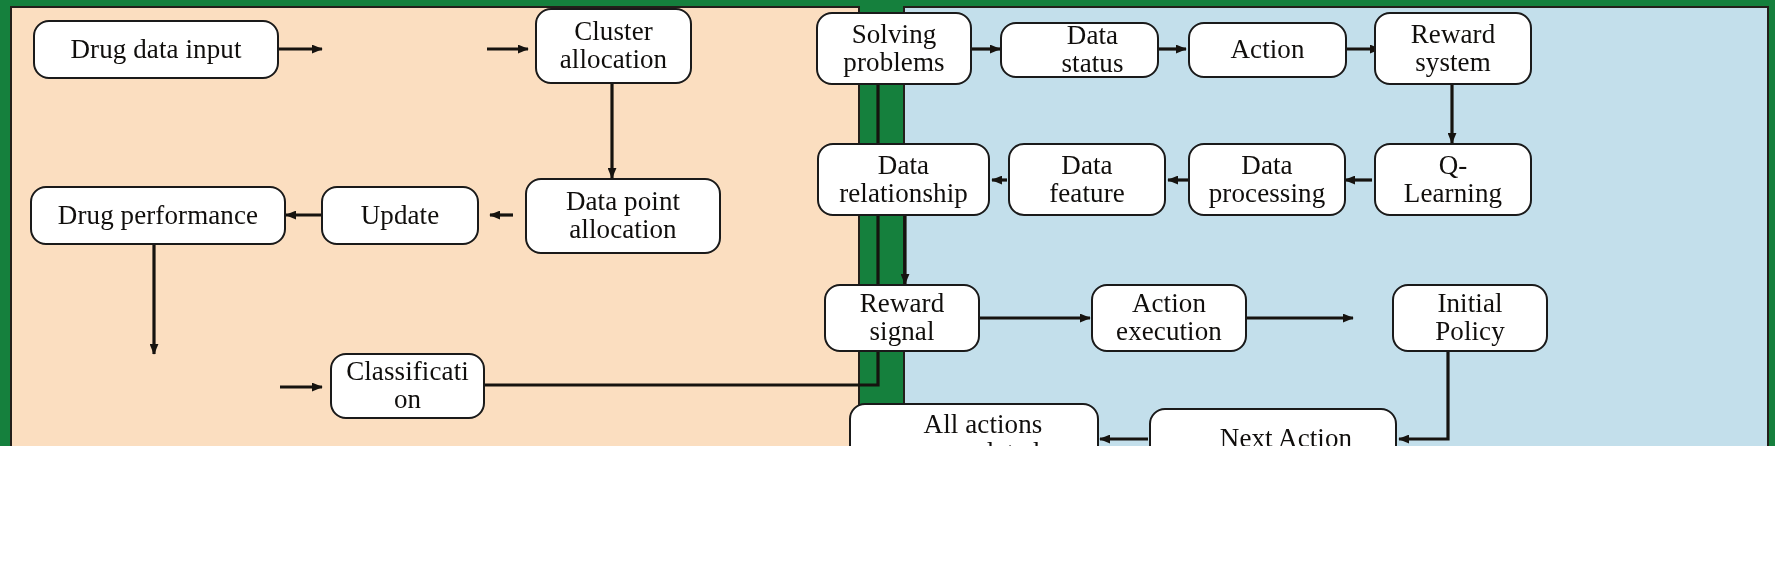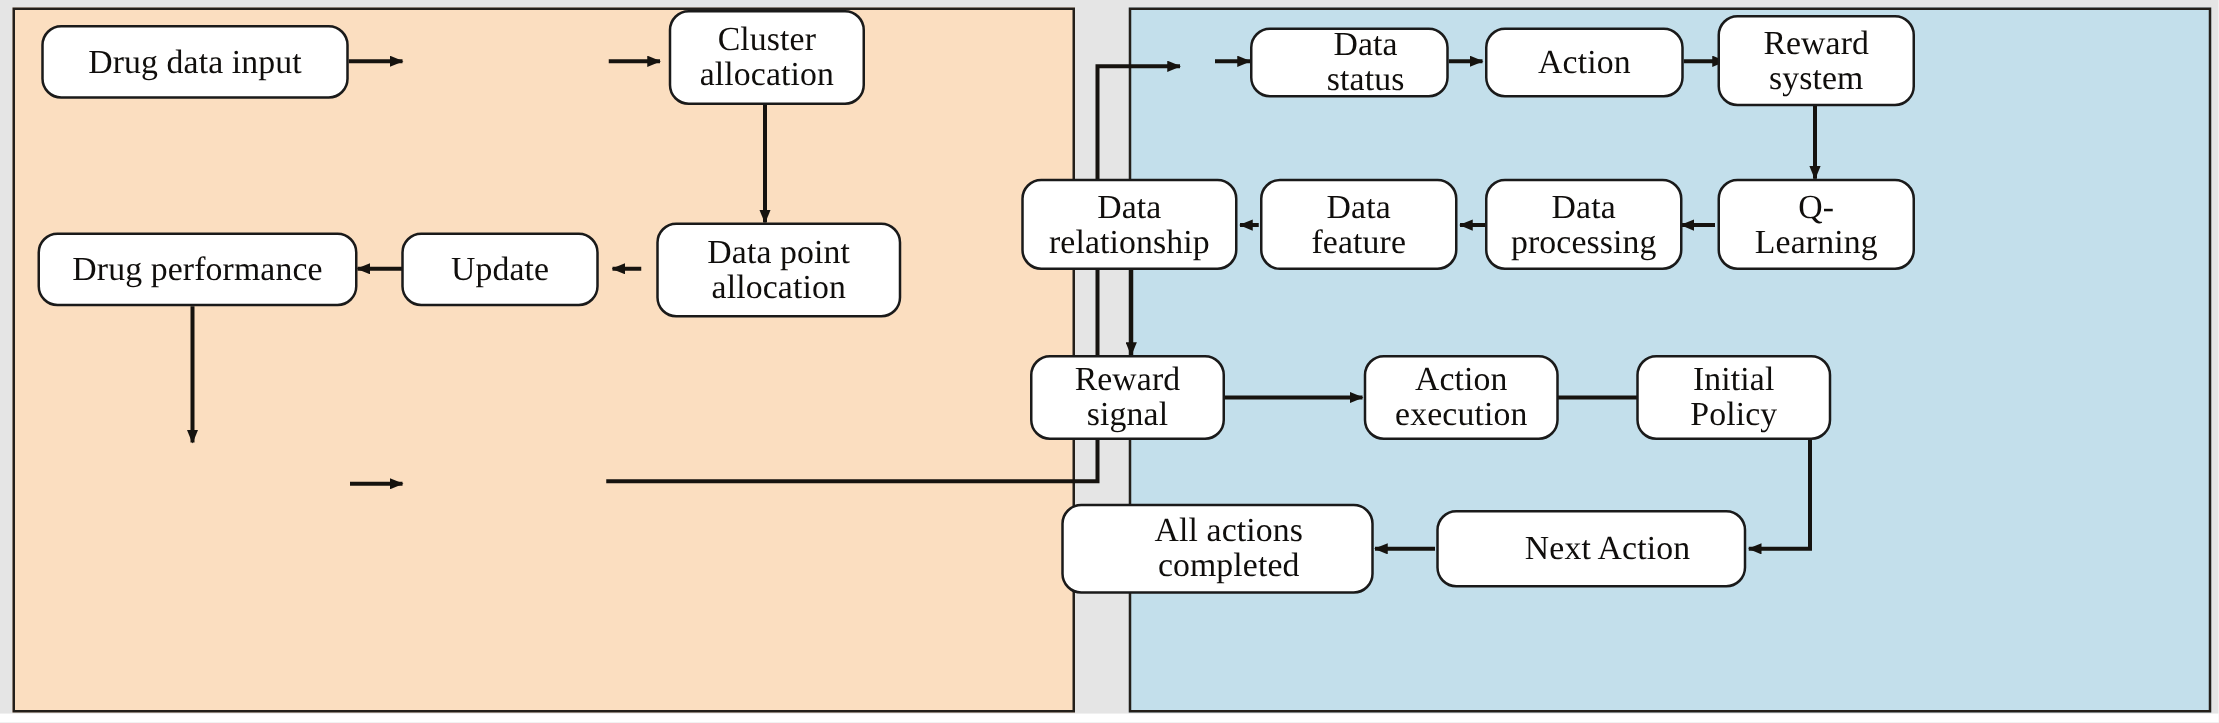--- a/index.html
+++ b/index.html
@@ -6,22 +6,22 @@
     margin: 0;
     padding: 0;
     background: #ffffff;
   }
   body {
     font-family: "Liberation Serif", "DejaVu Serif", serif;
   }
   #canvas {
     position: relative;
     width: 1775px;
-    height: 571px;
-    background: #e5e5e5;
+    height: 446px;
+    background: #15803d;
     overflow: hidden;
   }
   .panel {
     position: absolute;
     border: 2px solid #231f1a;
     box-sizing: border-box;
   }
   #panel-left  { background: #fbdec0; }
   #panel-right { background: #c3dfeb; }
 
@@ -117,21 +117,29 @@
 
   <div class="node" style="left:321px; top:186px; width:158px; height:59px;">
     <span>Update</span>
   </div>
 
   <div class="node" style="left:30px;  top:186px; width:256px; height:59px;">
     <span>Drug performance</span>
   </div>
 
 
+  <div class="node" style="left:330px; top:353px; width:155px; height:66px;">
+    <span>Classificati
+on</span>
+  </div>
 
+  <div class="node" style="left:816px; top:12px;  width:156px; height:73px;">
+    <span>Solving
+problems</span>
+  </div>
 
   <div class="node" style="left:1000px; top:22px; width:159px; height:56px;padding-left:32px;">
     <span>Data status</span>
   </div>
 
   <div class="node" style="left:1188px; top:22px; width:159px; height:56px;">
     <span>Action</span>
   </div>
 
   <div class="node" style="left:1374px; top:12px; width:158px; height:73px;">
@@ -162,21 +170,21 @@
   <div class="node" style="left:824px; top:284px; width:156px; height:68px;">
     <span>Reward
 signal</span>
   </div>
 
   <div class="node" style="left:1091px; top:284px; width:156px; height:68px;">
     <span>Action
 execution</span>
   </div>
 
-  <div class="node" style="left:1309px; top:284px; width:156px; height:68px;">
+  <div class="node" style="left:1392px; top:284px; width:156px; height:68px;">
     <span>Initial
 Policy</span>
   </div>
 
   <div class="node" style="left:1149px; top:408px; width:248px; height:62px;padding-left:32px;">
     <span>Next Action</span>
   </div>
 
   <div class="node" style="left:849px; top:403px; width:250px; height:72px;padding-left:24px;">
     <span>All actions

